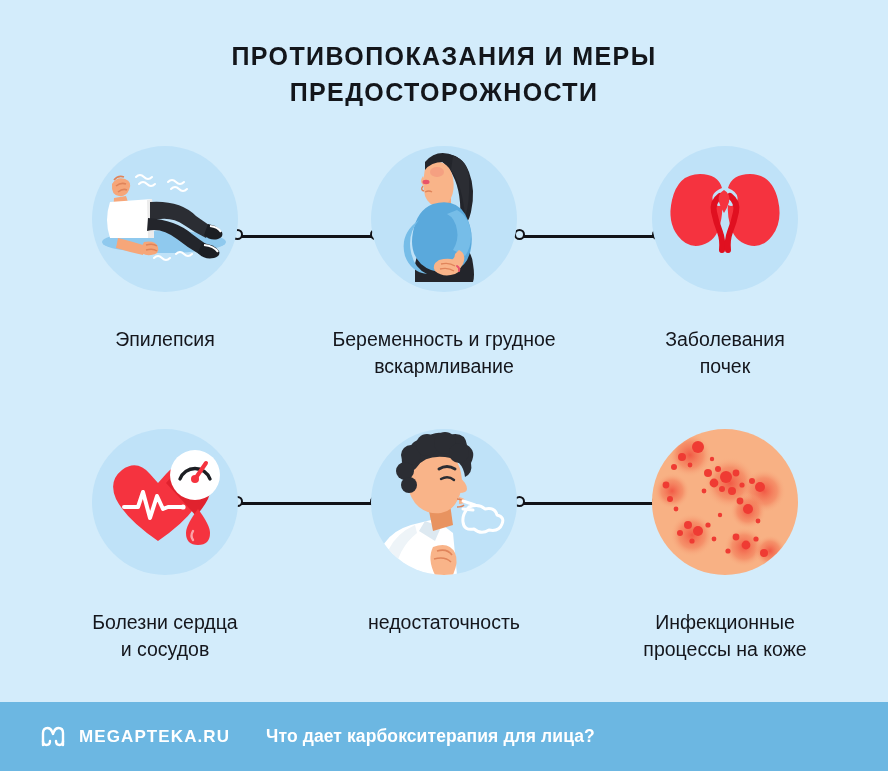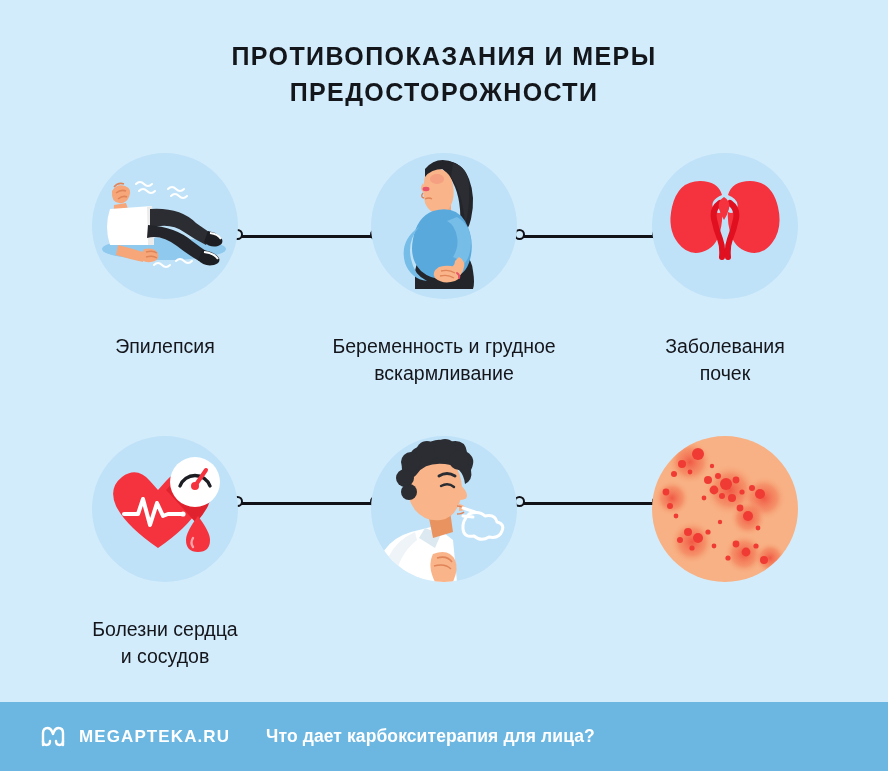--- a/index.html
+++ b/index.html
@@ -20,21 +20,21 @@
     line-height:36px;color:#13161b;
     text-transform:uppercase;
   }
   .title span{display:block;}
 
   
   .row{position:absolute;left:0;width:888px;height:250px;}
   .row-1{top:140px;}
   .row-2{top:423px;}
 
-  .cell{position:absolute;top:7px;width:296px;height:250px;text-decoration:underline;}
+  .cell{position:absolute;top:0;width:296px;height:250px;text-decoration:underline;}
   .cell.c0{left:17px;}
   .cell.c1{left:296px;}
   .cell.c2{left:577px;}
 
   .circle-wrap{
     position:relative;width:296px;height:168px;
   }
   .circle{
     position:absolute;left:50%;top:6px;transform:translateX(-50%);
     width:146px;height:146px;border-radius:50%;
@@ -292,20 +292,21 @@
             <path d="M66 122 q10 -3 15 4" stroke="#e0845a" stroke-width="1.6" fill="none"></path>
             <path d="M63 130 q11 -3 17 3" stroke="#e0845a" stroke-width="1.6" fill="none"></path>
 
             <path d="M98 78 q10 -4 16 2 q10 -2 12 6 q8 2 5 9 q-3 8 -13 6 q-8 5 -15 -1 q-10 2 -11 -7 q-1 -8 6 -15 z" fill="none" stroke="#ffffff" stroke-width="3" stroke-linejoin="round"></path>
             <path d="M92 72 l12 4" stroke="#ffffff" stroke-width="3" stroke-linecap="round"></path>
             <path d="M92 80 l10 1" stroke="#ffffff" stroke-width="3" stroke-linecap="round"></path>
           </svg>
         </div>
       </div>
       <div class="label">
+        <div>недостаточность</div>
       </div>
     </div>
 
     <div class="cell c2">
       <div class="circle-wrap">
         <div class="circle skin">
           <svg class="art" viewBox="0 0 146 146">
             <defs>
               <radialGradient id="blot">
                 <stop offset="0%" stop-color="#f04a3a" stop-opacity=".85"></stop>
@@ -355,20 +356,24 @@
                 <circle cx="94" cy="116" r="4.4"></circle>
               <circle cx="104" cy="110" r="2.6"></circle>
                 <circle cx="112" cy="124" r="4"></circle>
               <circle cx="76" cy="122" r="2.6"></circle>
                 <circle cx="68" cy="86" r="2.2"></circle>
               <circle cx="106" cy="92" r="2.4"></circle>
             </g>
           </svg>
         </div>
       </div>
+      <div class="label">
+        <div>Инфекционные</div>
+        <div>процессы на коже</div>
+      </div>
     </div>
   </div>
 
   <div class="footer">
     <div class="footer-logo">
       <svg width="26" height="26" viewBox="0 0 26 26">
         <path d="M3 21 L3 9 q0 -5 4.5 -5 q3 0 4.5 3.4 L13 10 l1 -2.6 Q15.5 4 18.5 4 Q23 4 23 9 L23 21" fill="none" stroke="#ffffff" stroke-width="2.4" stroke-linecap="round" stroke-linejoin="round"></path>
         <path d="M3 17 q0 4 3.5 4 q3.5 0 3.5 -4 M16 17 q0 4 3.5 4 q3.5 0 3.5 -4" fill="none" stroke="#ffffff" stroke-width="2.4" stroke-linecap="round"></path>
       </svg>
       <span class="brand">MEGAPTEKA.RU</span>

